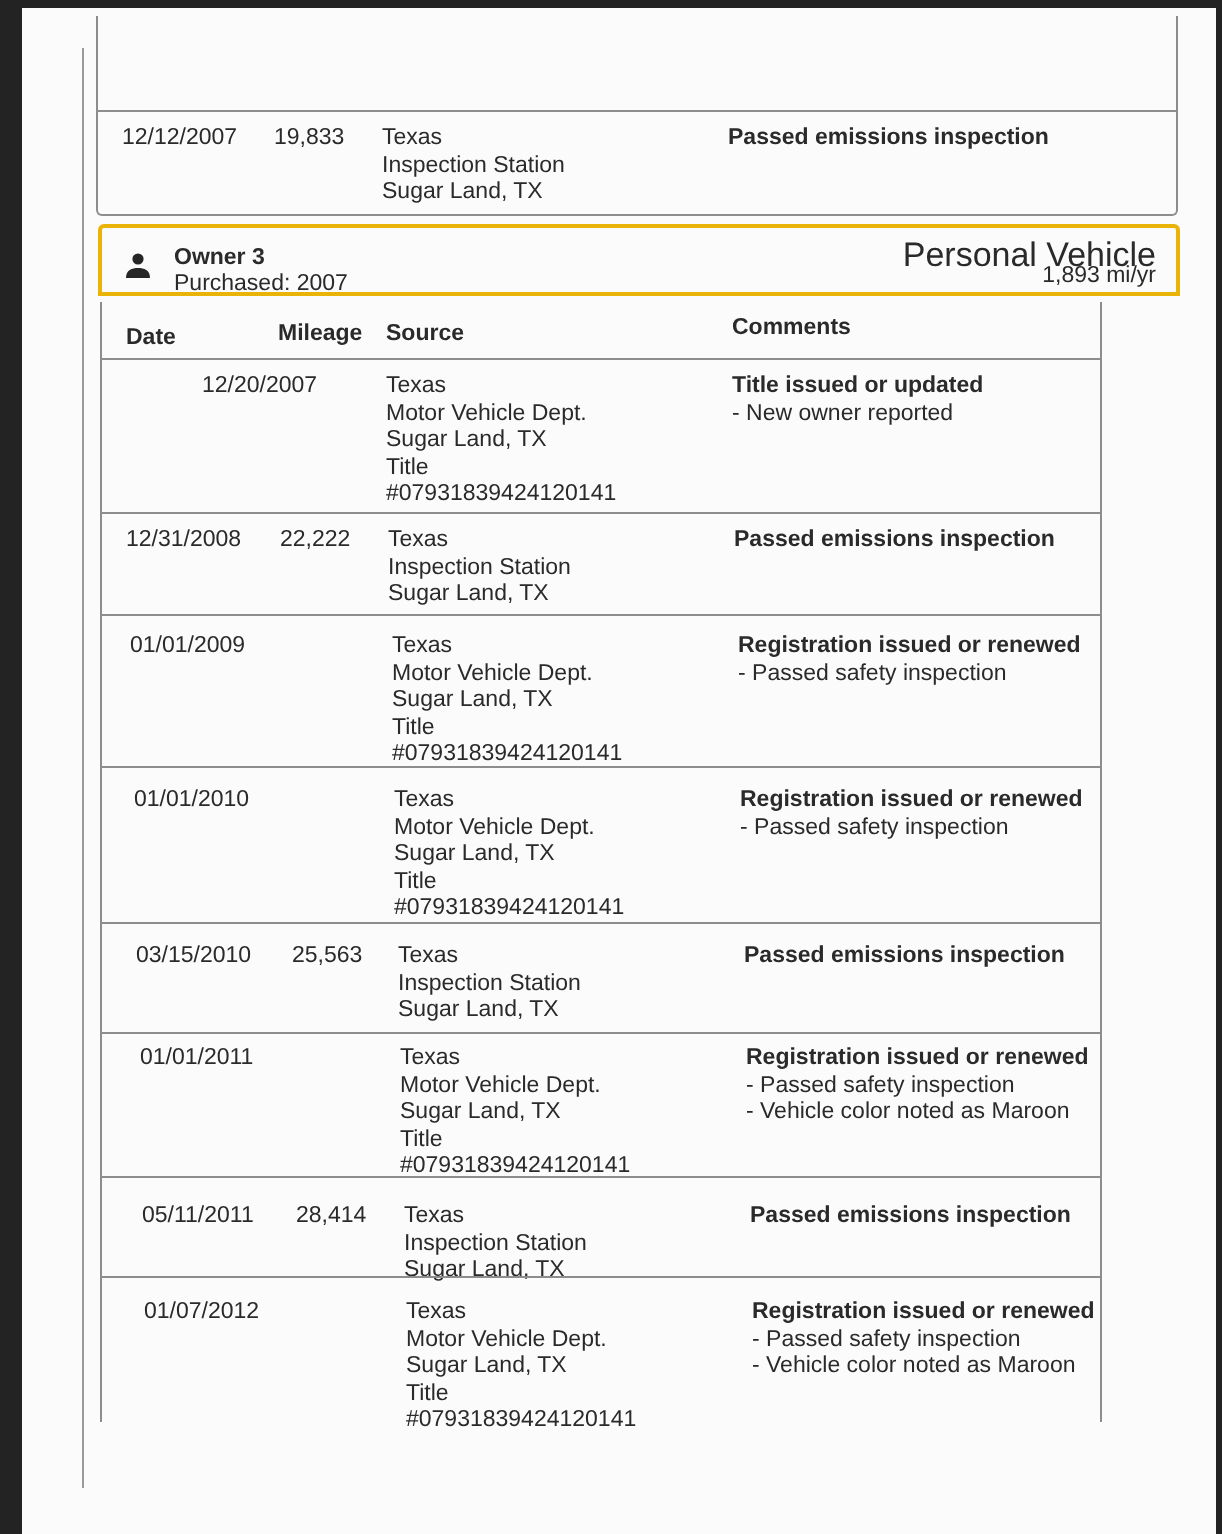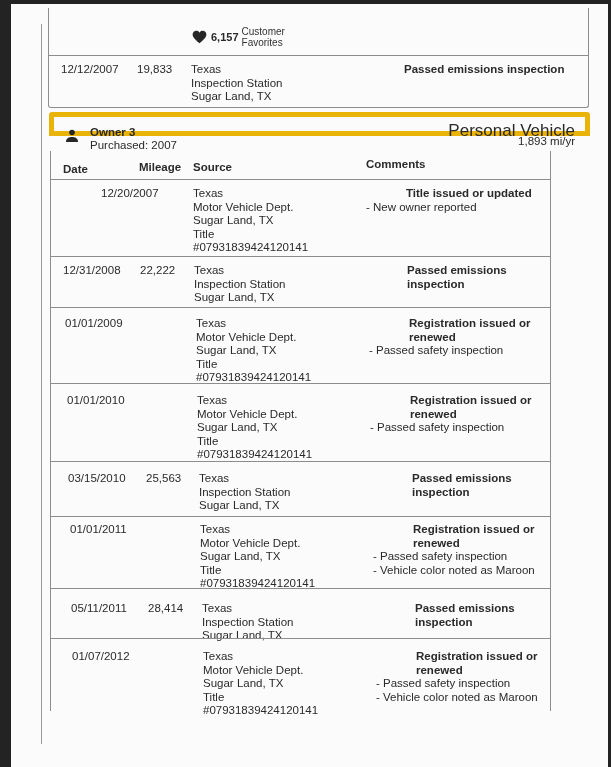--- a/index.html
+++ b/index.html
@@ -21,27 +21,27 @@
   .heart-icon { width: 15px; height: 14px; margin-right: 4px; }
   .fav-count { font-size: 11px; font-weight: bold; margin-right: 3px; }
   .fav-label { font-size: 10px; line-height: 11px; color: #333; }
   .card-top .divider { position: absolute; left: 0; right: 0; top: 47px; height: 1px; background: #8d8d8d; }
 
   .row { position: absolute; font-size: 11.5px; line-height: 13.5px; }
   .col-date { position: absolute; }
   .col-miles { position: absolute; }
   .col-source { position: absolute; }
   .col-comments { position: absolute; }
-  .comment-title { font-weight: bold; display: block; margin-left: 40px; }
+  .comment-title { font-weight: bold; display: block; }
   .comment-item { display: block; }
 
   
   .owner-card {
-    position: absolute; left: 38px; top: 108px; width: 541px; height: 24px;
-    border: 5px solid #eab308; border-radius: 3px 3px 0 0;
+    position: absolute; left: 38px; top: 108px; width: 541px; height: 36px;
+    border: 2px solid #eab308; border-radius: 3px 3px 0 0;
   }
   .person-icon { position: absolute; left: 12px; top: 12px; width: 12px; height: 14px; }
   .owner-name { position: absolute; left: 36px; top: 9px; font-size: 11.5px; font-weight: bold; }
   .owner-purchased { position: absolute; left: 36px; top: 22px; font-size: 11.5px; }
   .owner-type { position: absolute; right: 10px; top: 4px; font-size: 17px; text-align: right; }
   .owner-miles { position: absolute; right: 10px; top: 18px; font-size: 11.5px; text-align: right; }
 
   .history-table {
     position: absolute; left: 39px; top: 147px; width: 501px; height: 560px;
     border-left: 1px solid #8d8d8d; border-right: 1px solid #8d8d8d;
@@ -49,30 +49,20 @@
   .hdr { position: absolute; top: 8px; font-size: 11.5px; font-weight: bold; }
   .hline { position: absolute; left: 0; right: 0; height: 1px; background: #8d8d8d; }
 </style>
 </head>
 <body>
 
 <div class="paper">
   <div class="outer-rule-left"></div>
 
   <div class="card-top">
-    <div class="fav-row">
-      <svg class="heart-icon" viewBox="0 0 24 22">
-        <path d="M12 21 C5 15 1 11.5 1 7 C1 3.5 3.7 1 7 1 C9 1 11 2 12 4 C13 2 15 1 17 1 C20.3 1 23 3.5 23 7 C23 11.5 19 15 12 21 Z" fill="#262626"></path>
-      </svg>
-      <span class="fav-count">6,157</span>
-      <span class="fav-label">
-        <span>Customer</span><br>
-        <span>Favorites</span>
-      </span>
-    </div>
     <div class="divider"></div>
     <div class="row" style="top:55px; left:0; width:100%;">
       <span class="col-date" style="left:12px;">12/12/2007</span>
       <span class="col-miles" style="left:88px;">19,833</span>
       <span class="col-source" style="left:142px;">
         <span>Texas</span><br>
         <span>Inspection Station</span><br>
         <span>Sugar Land, TX</span>
       </span>
       <span class="col-comments" style="left:315px;">

